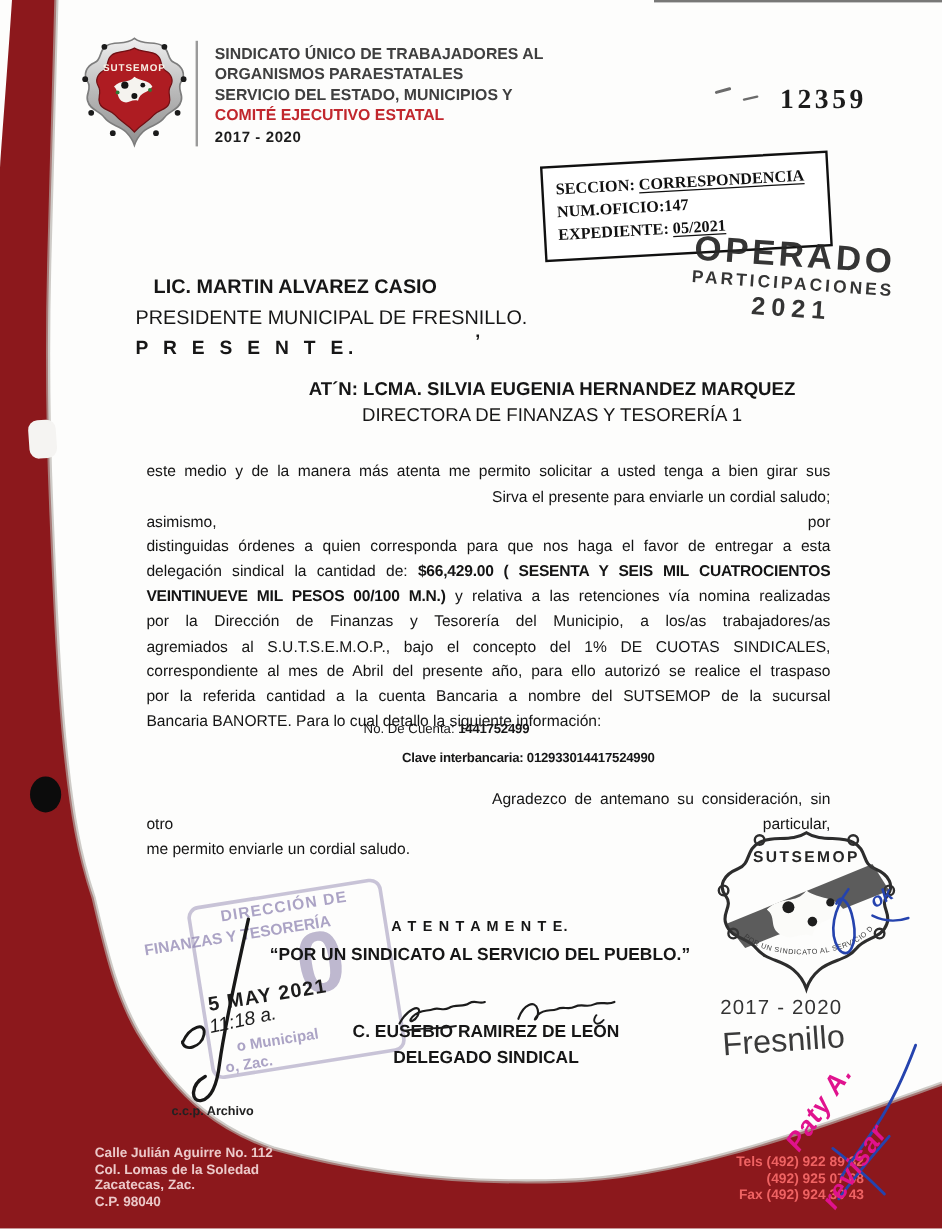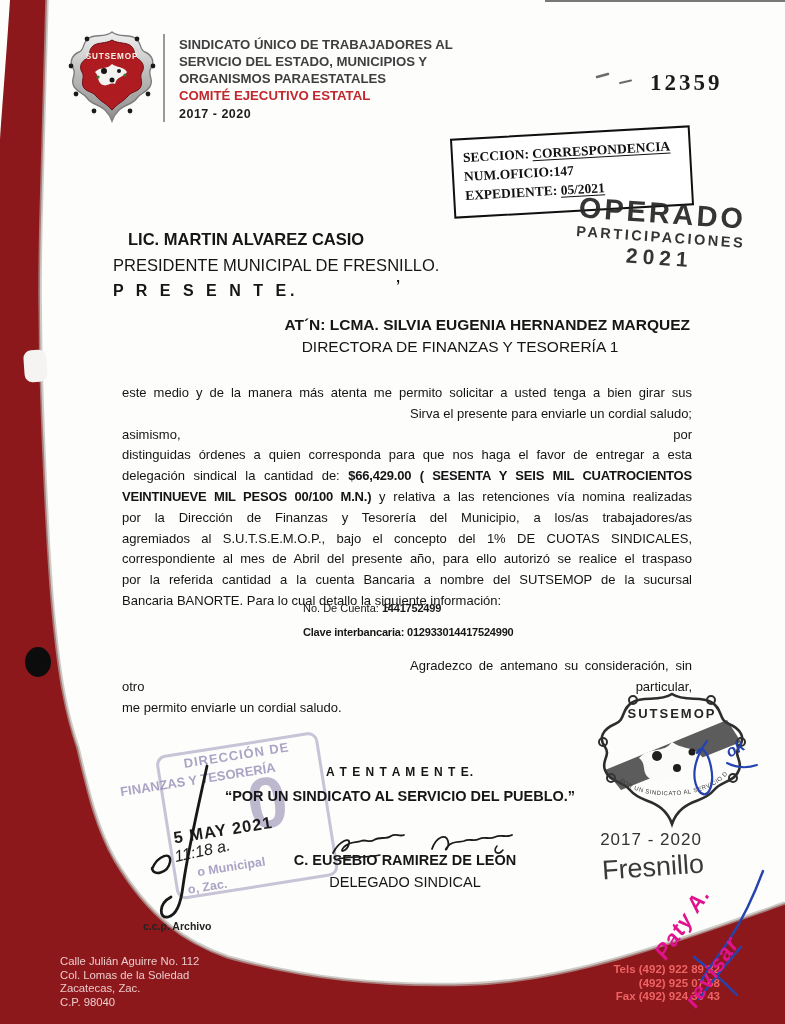--- a/index.html
+++ b/index.html
@@ -37,41 +37,41 @@
   .operado .o3{font-size:21px;font-weight:600;letter-spacing:5px;line-height:24px;}
 
   
   .recipient{left:113px;top:226px;z-index:3;}
   .recipient .r1{font-size:16.5px;font-weight:700;line-height:26px;margin-left:15px;}
   .recipient .r2{font-size:16.5px;line-height:26px;}
   .recipient .r3{font-size:16px;font-weight:600;letter-spacing:4px;line-height:26px;}
   .stray-quote{left:396px;top:276px;font-size:15px;font-weight:700;z-index:3;}
 
   .attention{left:230px;top:314px;width:460px;z-index:3;}
-  .attention .a1{font-size:15.5px;font-weight:700;text-align:right;line-height:22px;}
+  .attention .a1{font-size:15.5px;font-weight:700;text-align:center;line-height:22px;}
   .attention .a2{font-size:15.5px;text-align:center;line-height:22px;}
 
   
   .body-text{left:122px;top:383px;width:570px;font-size:13px;line-height:20.8px;color:#141414;z-index:3;}
   .closing{left:122px;top:655px;width:570px;font-size:13px;line-height:21px;color:#141414;z-index:3;}
   .tline{min-height:1em;}
   .tline.just{text-align:justify;text-align-last:justify;}
   .tline.indent{text-indent:288px;}
   .tline span.b{letter-spacing:-0.2px;}
 
   .account{left:303px;top:597px;font-size:11px;line-height:23.5px;z-index:3;}
 
   .closing-block{left:180px;top:760px;width:440px;text-align:center;z-index:3;}
   .closing-block .c1{font-size:12px;font-weight:600;line-height:24px;letter-spacing:1px;}
   .closing-block .c2{font-size:14.5px;font-weight:700;line-height:24px;}
   .closing-block .c3{font-size:15px;line-height:24px;}
 
   .signatory{left:255px;top:850px;width:300px;text-align:center;z-index:3;}
   .signatory .sname{font-size:14.5px;font-weight:700;line-height:20px;}
-  .signatory .srole{font-size:14.5px;line-height:24px;}
+  .signatory .srole{font-size:14.5px;line-height:24px;font-weight:bold;}
 
   
   .shield-stamp{left:577px;top:686px;z-index:2;}
   .stamp-period{left:596px;top:830px;width:110px;text-align:center;font-size:17px;color:#333;
                 letter-spacing:1px;z-index:2;}
   .stamp-city{left:588px;top:852px;width:130px;text-align:center;font-size:27px;color:#3a3a3a;
               transform:rotate(-4deg);z-index:2;}
 
   
   .date-stamp{left:118px;top:742px;width:230px;height:190px;transform:rotate(-9deg);
@@ -94,21 +94,21 @@
   
   .ink{position:absolute;inset:0;z-index:6;pointer-events:none;}
   .hw{font-style:italic;font-weight:700;z-index:6;}
   .hw-ok{left:726px;top:740px;font-size:16px;color:#2543ae;transform:rotate(-28deg);}
   .hw-paty{left:660px;top:944px;font-size:22px;color:#e0128e;letter-spacing:1px;
            transform:rotate(-56deg);transform-origin:0 50%;}
   .hw-revisar{left:690px;top:992px;font-size:22px;color:#e0128e;letter-spacing:1px;
               transform:rotate(-56deg);transform-origin:0 50%;}
 
   
-  .footer-address{left:60px;top:955px;font-size:11.3px;font-weight:400;line-height:13.5px;
+  .footer-address{left:79px;top:955px;font-size:11.3px;font-weight:700;line-height:13.5px;
                   color:#ecc9c9;z-index:5;}
   .footer-phones{left:500px;top:963px;width:220px;text-align:right;font-size:11.5px;font-weight:700;
                  line-height:13.5px;color:#ef6363;z-index:5;}
 </style>
 </head>
 <body>
 
 <div class="page">
 
   <svg class="bg" viewBox="0 0 785 1024" width="785" height="1024">
@@ -151,22 +151,22 @@
       <circle cx="55" cy="54" r="2.5" fill="#151515"></circle>
       <circle cx="62" cy="45" r="2" fill="#151515"></circle>
     <circle cx="41" cy="51" r="1.6" fill="#2f7a33"></circle>
       <circle cx="68" cy="49" r="1.6" fill="#2f7a33"></circle>
   </svg>
   <div class="abs logo-divider"></div>
 
   <div class="abs org-block">
     <div>
         <div class="org-line">SINDICATO ÚNICO DE TRABAJADORES AL</div>
+        <div class="org-line">ORGANISMOS PARAESTATALES</div>
         <div class="org-line">SERVICIO DEL ESTADO, MUNICIPIOS Y</div>
-        <div class="org-line">ORGANISMOS PARAESTATALES</div>
       </div>
     <div class="committee">COMITÉ EJECUTIVO ESTATAL</div>
     <div class="period">2017 - 2020</div>
   </div>
   <div class="abs top-edge-line"></div>
 
   <div class="abs folio">12359</div>
 
   <div class="abs ref-box">
     <div class="rline"><span>SECCION: </span><span class="u">CORRESPONDENCIA</span></div>
@@ -200,21 +200,21 @@
       <div class="tline just"><span class="b" style="font-weight: 700;">VEINTINUEVE MIL PESOS 00/100 M.N.)</span><span> y relativa a las retenciones vía nomina realizadas</span></div>
       <div class="tline just"><span>por la Dirección de Finanzas y Tesorería del Municipio, a los/as trabajadores/as</span></div>
       <div class="tline just"><span>agremiados al S.U.T.S.E.M.O.P., bajo el concepto del 1% DE CUOTAS SINDICALES,</span></div>
       <div class="tline just"><span>correspondiente al mes de Abril del presente año, para ello autorizó se realice el traspaso</span></div>
       <div class="tline just"><span>por la referida cantidad a la cuenta Bancaria a nombre del SUTSEMOP de la sucursal</span></div>
       <div class="tline"><span>Bancaria BANORTE. Para lo cual detallo la siguiente información:</span></div>
     </div>
 
   <div class="abs account">
       <div class="tline"><span>No. De Cuenta: </span><span class="b" style="font-weight: 700;">1441752499</span></div>
-      <div class="tline"><span class="b" style="font-weight: 700;">Clave interbancaria: 012933014417524990</span></div>
+      <div class="tline"><span class="b" style="font-weight: 700; margin-left: 32px;">Clave interbancaria: 012933014417524990</span></div>
     </div>
 
   <div class="abs closing">
       <div class="tline indent just"><span>Agradezco de antemano su consideración, sin otro particular,</span></div>
       <div class="tline"><span>me permito enviarle un cordial saludo.</span></div>
     </div>
 
   <div class="abs closing-block">
     <div class="c1">A T E N T A M E N T E.</div>
     <div class="c2">“POR UN SINDICATO AL SERVICIO DEL PUEBLO.”</div>

